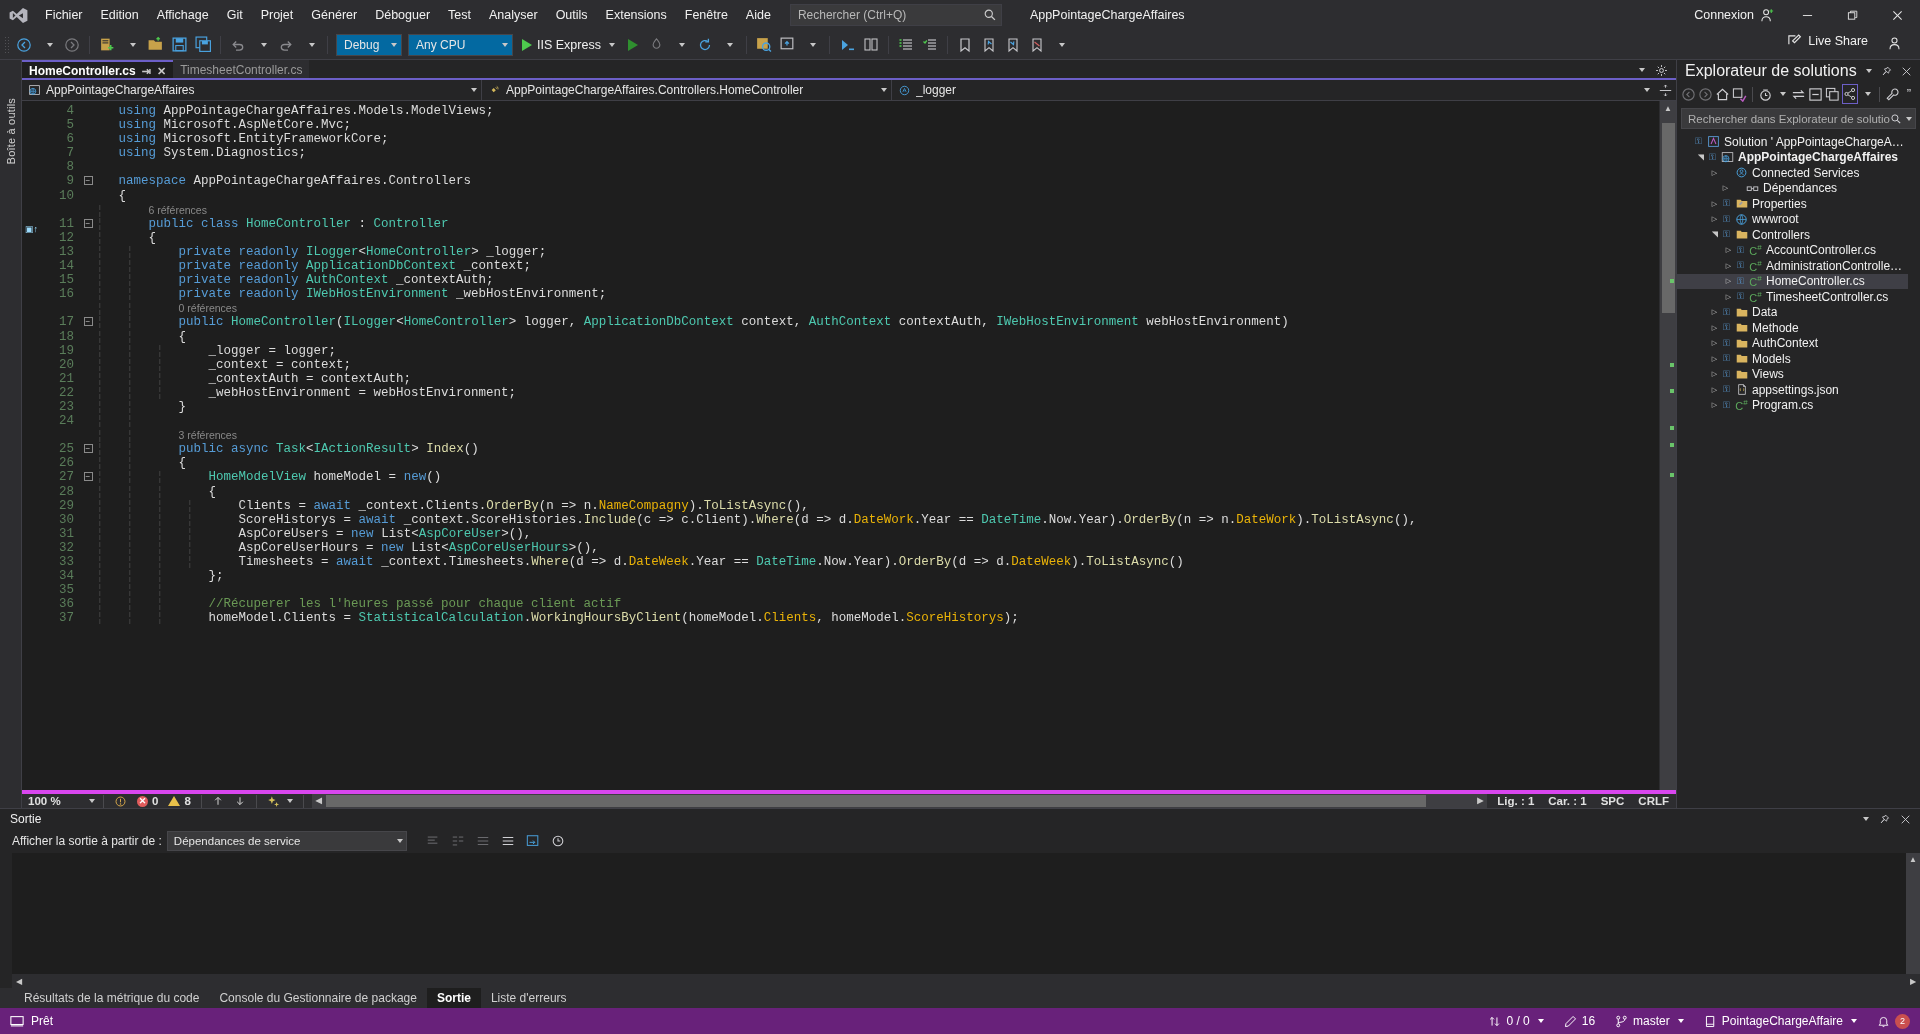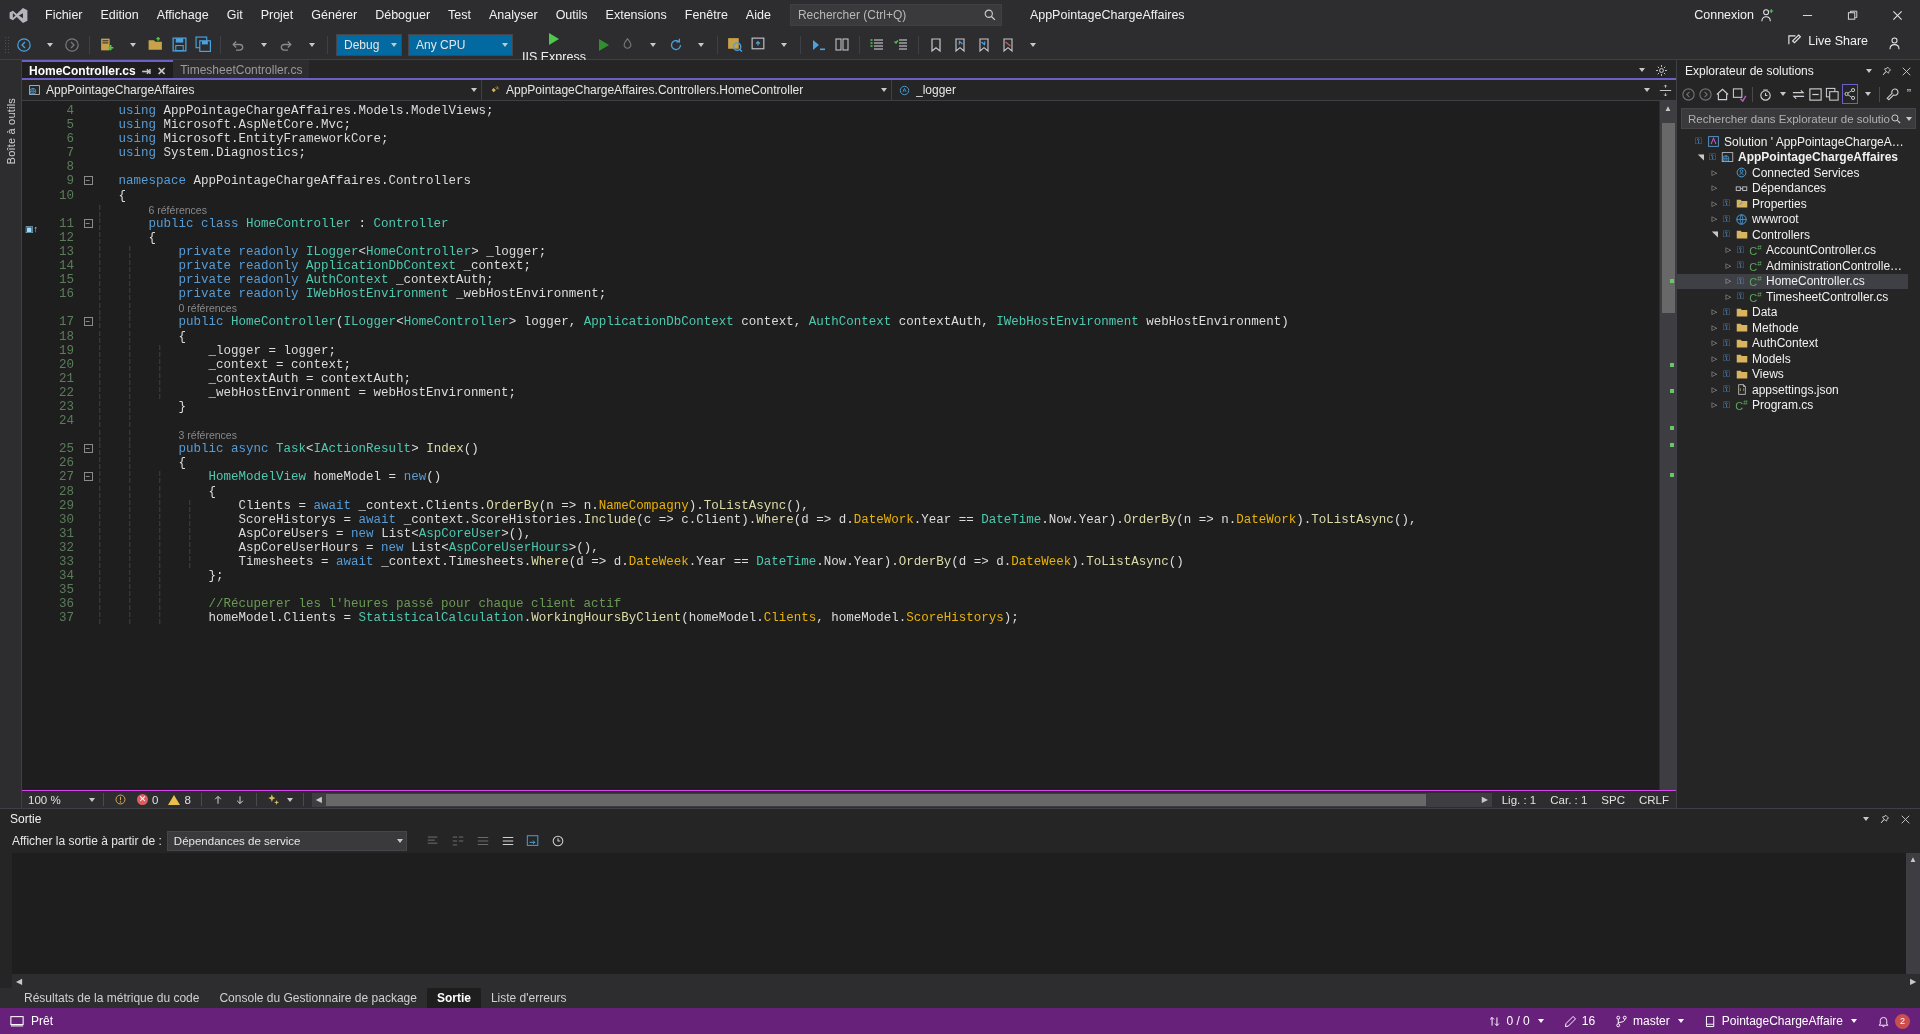--- a/index.html
+++ b/index.html
@@ -51,21 +51,21 @@
     background-size:3px 3px; opacity:.8; }
   .tbi { height:24px; min-width:24px; display:flex; align-items:center; justify-content:center; padding:0 2px; }
   .caret { width:0;height:0;border-left:3px solid transparent;border-right:3px solid transparent;border-top:4px solid #c8c8c8; margin-left:3px;}
   .combo {
     height:22px; background:#0369a1; border:1px solid #46464a; display:flex; align-items:center;
     font-size:12px; color:#e6e6e6; padding:0 4px 0 7px; margin: 0 3px;
   }
   .combo .ctext { flex:1; white-space:nowrap; }
   .combo.debug { width:66px; }
   .combo.cpu { width:105px; }
-  .run-btn { display:flex; align-items:center; gap:5px; padding:0 6px; height:24px; font-size:12.5px; color:#f1f1f1;flex-direction:column; }
+  .run-btn { display:flex; align-items:center; gap:5px; padding:0 6px; height:24px; font-size:12.5px; color:#f1f1f1; }
   .tri { width:0;height:0;border-top:6px solid transparent;border-bottom:6px solid transparent;border-left:10px solid #4ec94e; }
   .tri.hollow { border-left-color:#2f8f2f; }
   .live-share { position:absolute; right:52px; top:3px; display:flex; align-items:center; gap:6px; font-size:12.5px; color:#f1f1f1; }
   .ls-person { position:absolute; right:18px; top:6px; }
 
   
   .mainrow { flex:1 1 auto; display:flex; min-height:0; background:#1e1e1e; }
 
   
   .leftdock {
@@ -127,34 +127,34 @@
 
   
   .editorscroll {
     width:17px; flex:0 0 17px; background:#3e3e42; position:relative; border-left:1px solid #2d2d30;
   }
   .es-arrow { height:14px; display:flex; align-items:center; justify-content:center; font-size:8px; color:#c8c8c8; background:#3e3e42;}
   .es-thumb { position:absolute; left:2px; width:13px; background:#686868; border-radius:0; }
   .es-mark { position:absolute; right:2px; width:4px; height:4px; background:#6ac46a; }
 
   
-  .editfoot { height:18px; flex:0 0 18px; background:#2d2d30; display:flex; align-items:center; font-size:11.5px; color:#e0e0e0; border-top:1px solid #d946ef; }
+  .editfoot { height:18px; flex:0 0 18px; background:#2d2d30; display:flex; align-items:center; font-size:11.5px; color:#e0e0e0; border-top:4px solid #d946ef;font-weight:bold; }
   .zoom-combo { display:flex; align-items:center; width:76px; height:18px; padding:0 3px 0 6px; }
   .ef-sep { width:1px; height:13px; background:#4a4a4e; margin:0 5px; }
   .err-item { display:flex; align-items:center; gap:4px; padding:0 5px; }
   .dot-err { width:11px;height:11px;border-radius:50%;background:#e05c5c; color:#fff; font-size:9px; line-height:11px; text-align:center;}
   .dot-wrn { width:0;height:0;border-left:6px solid transparent;border-right:6px solid transparent;border-bottom:10px solid #e8c04a; }
   .hscroll { flex:1 1 auto; height:14px; margin:0 3px; background:#3e3e42; position:relative; }
   .hscroll .thumb { position:absolute; top:1px; left:14px; height:12px; width:1100px; background:#686868; }
   .hscroll .ha { position:absolute; top:0; width:14px; height:14px; text-align:center; font-size:8px; color:#c8c8c8; line-height:14px; }
   .pos-item { padding:0 7px; white-space:nowrap; }
 
   
   .solexp { width:244px; flex:0 0 244px; background:#252526; display:flex; flex-direction:column; border-left:1px solid #3f3f46;}
-  .se-header { height:22px; display:flex; align-items:center; padding:0 4px 0 8px; font-size:12px; color:#f1f1f1; }
+  .se-header { height:22px; display:flex; align-items:center; padding:0 4px 0 8px; font-size:16px; color:#f1f1f1; }
   .se-header .hdr-actions { margin-left:auto; display:flex; align-items:center; gap:9px; padding-right:4px; }
   .se-toolbar { height:24px; display:flex; align-items:center; gap:2px; padding:0 4px; }
   .se-tbi { width:20px; height:20px; display:flex; align-items:center; justify-content:center; }
   .se-tbi.active { border:1px solid #6c5fc7; }
   .se-sep { width:1px; height:15px; background:#4a4a4e; margin:0 3px; }
   .se-search {
     height:21px; margin:2px 4px 3px 4px; background:#3a3a3c; border:1px solid #46464a;
     display:flex; align-items:center; padding:0 3px 0 6px; font-size:11.5px; color:#b0b0b0;
   }
   .se-search .sstext { flex:1; white-space:nowrap; overflow:hidden; }
@@ -726,21 +726,21 @@
               <span class="lock"></span>
               <span class="tico">
                 <svg width="13" height="13" viewBox="0 0 16 16">
                   <circle cx="8" cy="8" r="5.4" fill="none" stroke="#4aa3e0" stroke-width="1.2"></circle>
                   <circle cx="8" cy="6.4" r="1.7" fill="none" stroke="#4aa3e0" stroke-width="1"></circle>
                   <path d="M5.6 11.2c.6-1.4 1.5-2 2.4-2s1.8.6 2.4 2" fill="none" stroke="#4aa3e0" stroke-width="1"></path>
                 </svg>
               </span>
               <span class="tlabel">Connected Services</span>
             </div>
-            <div class="tr" style="padding-left: 32px;">
+            <div class="tr" style=" margin-left: 43px;">
               <span class="exp">▷</span>
               <span class="lock"></span>
               <span class="tico">
                 <svg width="13" height="13" viewBox="0 0 16 16">
                   <rect x="1.5" y="6" width="5" height="4.4" fill="none" stroke="#c8c8cc" stroke-width="1.1"></rect>
                   <rect x="9.5" y="6" width="5" height="4.4" fill="none" stroke="#c8c8cc" stroke-width="1.1"></rect>
                   <path d="M6.5 8.2h3" stroke="#c8c8cc" stroke-width="1.1"></path>
                 </svg>
               </span>
               <span class="tlabel">Dépendances</span>

